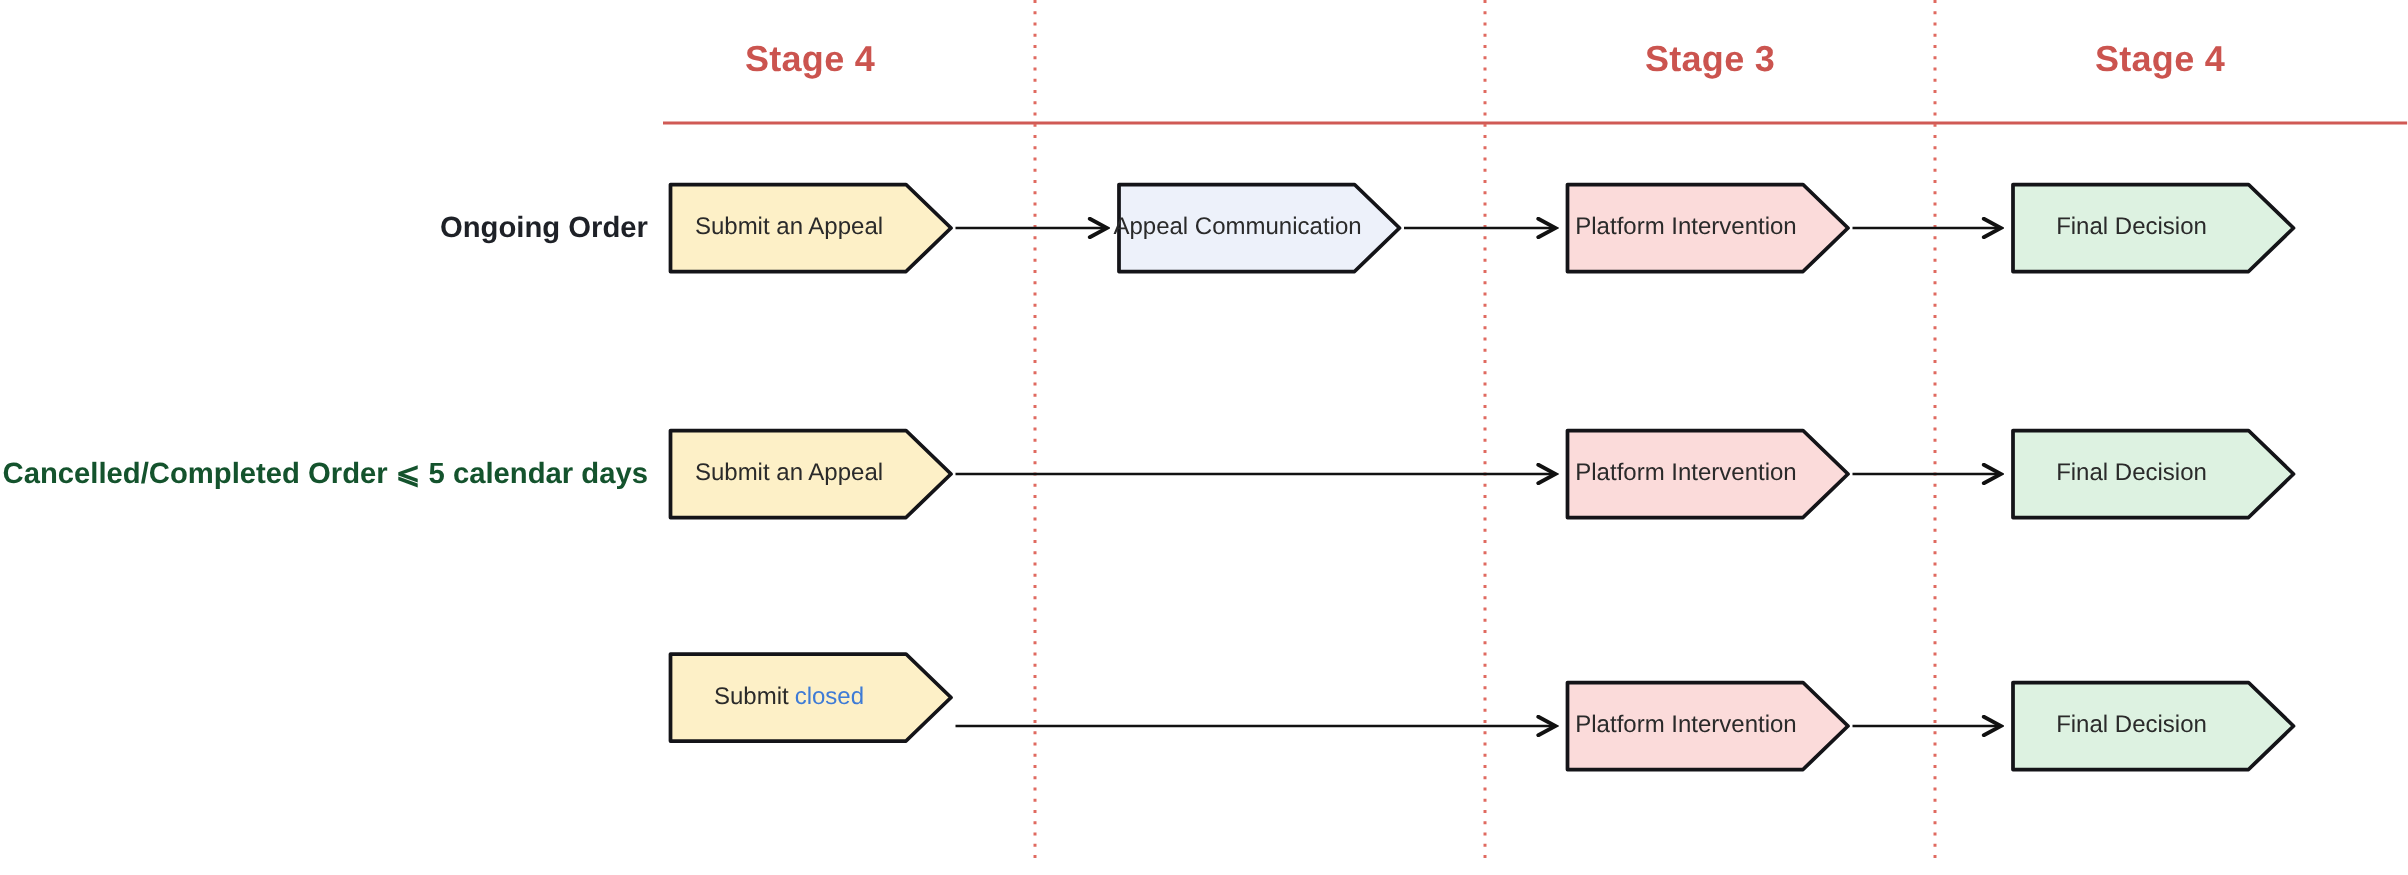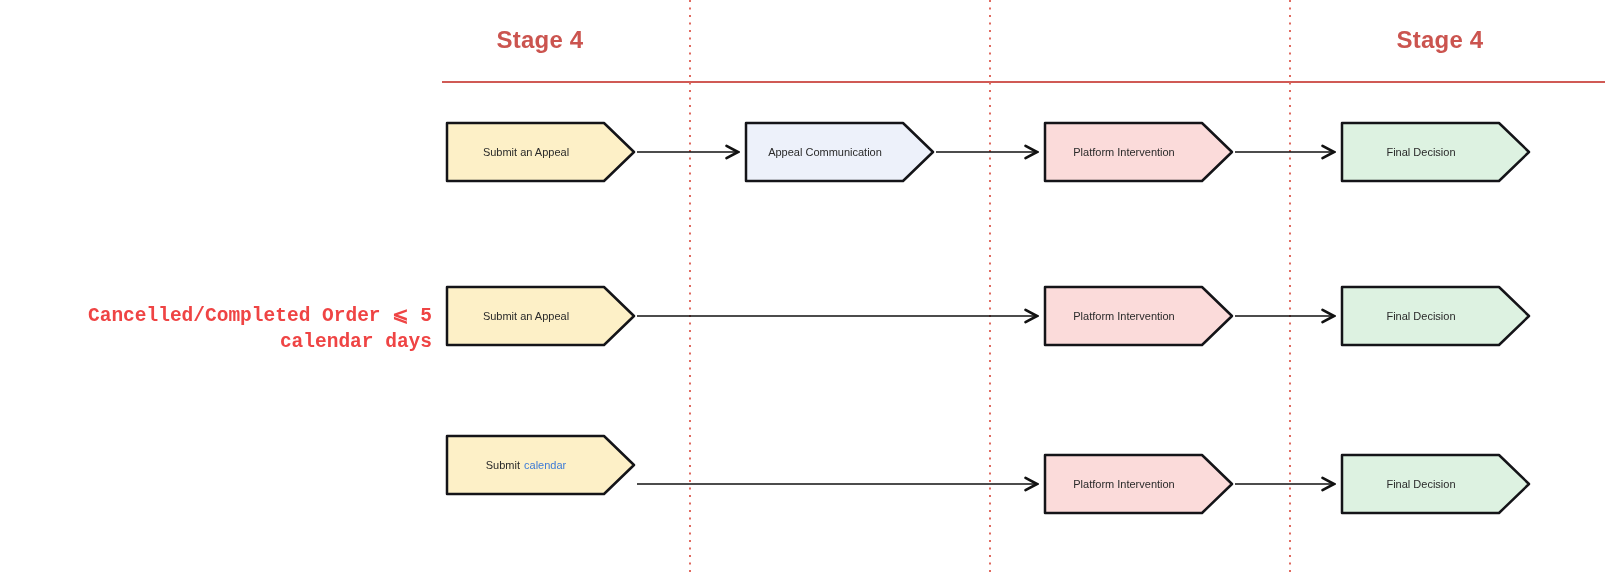--- a/index.html
+++ b/index.html
@@ -18,21 +18,21 @@
   }
   .row-label{
     position:absolute;left:0;width:432px;
     text-align:right;font-size:19.5px;font-weight:bold;line-height:26px;
   }
   .node{position:absolute;width:192px;height:62px;}
   .node svg{position:absolute;left:0;top:0;}
   .node-label{
     position:absolute;left:2px;top:0;width:158px;height:62px;
     display:flex;align-items:center;justify-content:center;
-    font-size:11px;color:#2a2a2a;white-space:nowrap;
+    font-size:16px;color:#2a2a2a;white-space:nowrap;
   }
   .node-link{margin-left:4px;cursor:pointer;}
 </style>
 </head>
 <body>
 
 <div class="canvas">
 
   <svg class="overlay" width="1605" height="583" viewBox="0 0 1605 583">
     <defs>
@@ -52,23 +52,25 @@
     <line x1="1235" y1="152" x2="1334" y2="152" stroke="#111111" stroke-width="1.7" marker-end="url(#arrowhead)"></line>
 
     <line x1="637" y1="316" x2="1037" y2="316" stroke="#111111" stroke-width="1.7" marker-end="url(#arrowhead)"></line>
     <line x1="1235" y1="316" x2="1334" y2="316" stroke="#111111" stroke-width="1.7" marker-end="url(#arrowhead)"></line>
 
     <line x1="637" y1="484" x2="1037" y2="484" stroke="#111111" stroke-width="1.7" marker-end="url(#arrowhead)"></line>
     <line x1="1235" y1="484" x2="1334" y2="484" stroke="#111111" stroke-width="1.7" marker-end="url(#arrowhead)"></line>
   </svg>
 
   <div class="stage-header" style="left: 430px; color: rgb(203, 84, 79);">Stage 4</div>
+  <div class="stage-header" style="left: 1030px; color: rgb(203, 84, 79);">Stage 3</div>
   <div class="stage-header" style="left: 1330px; color: rgb(203, 84, 79);">Stage 4</div>
 
-  <div class="row-label" style="top: 303px; color: #ef4444; font-family: Liberation Mono, monospace;">Cancelled/Completed Order ⩽ 5 calendar days</div>
+  <div class="row-label" style="top: 139px; color: rgb(30, 33, 39);">Ongoing Order</div>
+  <div class="row-label" style="top: 303px; color: #14532d;">Cancelled/Completed Order ⩽ 5 calendar days</div>
 
   <div class="node" style="left:445px;top:121px;">
     <svg width="192" height="62" viewBox="0 0 192 62">
       <polygon points="2,2 159,2 189,31 159,60 2,60" stroke-width="2.5" stroke-linejoin="round" stroke="#141418" fill="#fdf0c7"></polygon>
     </svg>
     <span class="node-label">Submit an Appeal</span>
   </div>
   <div class="node" style="left:744px;top:121px;">
     <svg width="192" height="62" viewBox="0 0 192 62">
       <polygon points="2,2 159,2 189,31 159,60 2,60" stroke-width="2.5" stroke-linejoin="round" stroke="#141418" fill="#edf1fa"></polygon>
@@ -106,21 +108,21 @@
     </svg>
     <span class="node-label">Final Decision</span>
   </div>
 
   <div class="node" style="left:445px;top:434px;">
     <svg width="192" height="62" viewBox="0 0 192 62">
       <polygon points="2,2 159,2 189,31 159,60 2,60" stroke-width="2.5" stroke-linejoin="round" stroke="#141418" fill="#fdf0c7"></polygon>
     </svg>
     <span class="node-label">
       <span>Submit</span>
-      <span class="node-link" id="webform-link" style="color: rgb(62, 123, 214);">calendar</span>
+      <span class="node-link" id="webform-link" style="color: rgb(62, 123, 214);">closed</span>
     </span>
   </div>
   <div class="node" style="left:1043px;top:453px;">
     <svg width="192" height="62" viewBox="0 0 192 62">
       <polygon points="2,2 159,2 189,31 159,60 2,60" stroke-width="2.5" stroke-linejoin="round" stroke="#141418" fill="#fbdbda"></polygon>
     </svg>
     <span class="node-label">Platform Intervention</span>
   </div>
   <div class="node" style="left:1340px;top:453px;">
     <svg width="192" height="62" viewBox="0 0 192 62">

